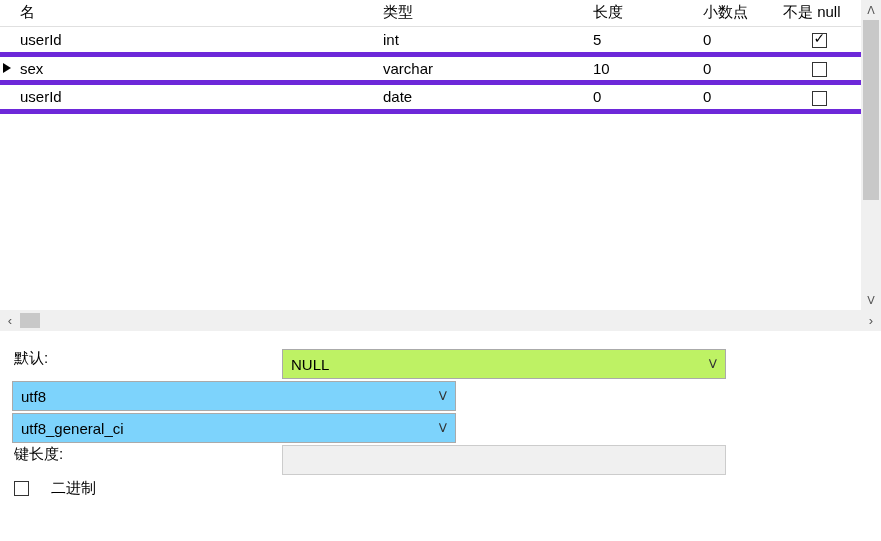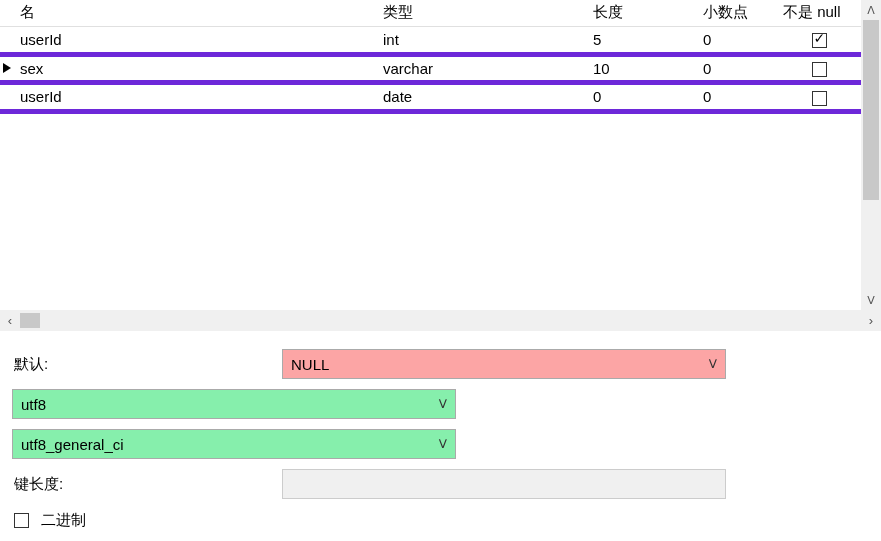--- a/index.html
+++ b/index.html
@@ -131,56 +131,56 @@
       bottom: 3px;
       left: 0;
       width: 20px;
       background: #c8c8c8;
     }
     .props {
       padding: 18px 12px 10px 12px;
     }
     .prop-row {
       display: flex;
-      align-items: center;
-      margin-bottom: 10px;
+      align-items: flex-start;
+      margin-bottom: 2px;
     }
     .prop-label {
       width: 270px;
       padding-left: 2px;
     }
     .prop-field {
       flex: 0 0 444px;
       height: 30px;
       border: 1px solid #aaa;
       display: flex;
       align-items: center;
       padding: 0 8px;
-      background: #86efac;
+      background: #7dd3fc;
       position: relative;
     }
     .prop-field.readonly {
       background: #f0f0f0;
       border-color: #ccc;
     }
     .prop-field .value { flex: 1; }
     .prop-field .chev {
       font-size: 12px;
       color: #333;
       padding-left: 6px;
     }
     .prop-field.first {
-      background: #fca5a5;
+      background: #bef264;
     }
     .inline-check {
       display: flex;
       align-items: center;
       padding-left: 2px;
       padding-top: 2px;
-      gap: 12px;
+      gap: 22px;
     }
   </style>
 </head>
 <body>
 
 <div class="upper">
   <div class="table-container">
     <table class="grid">
       <thead>
         <tr>

